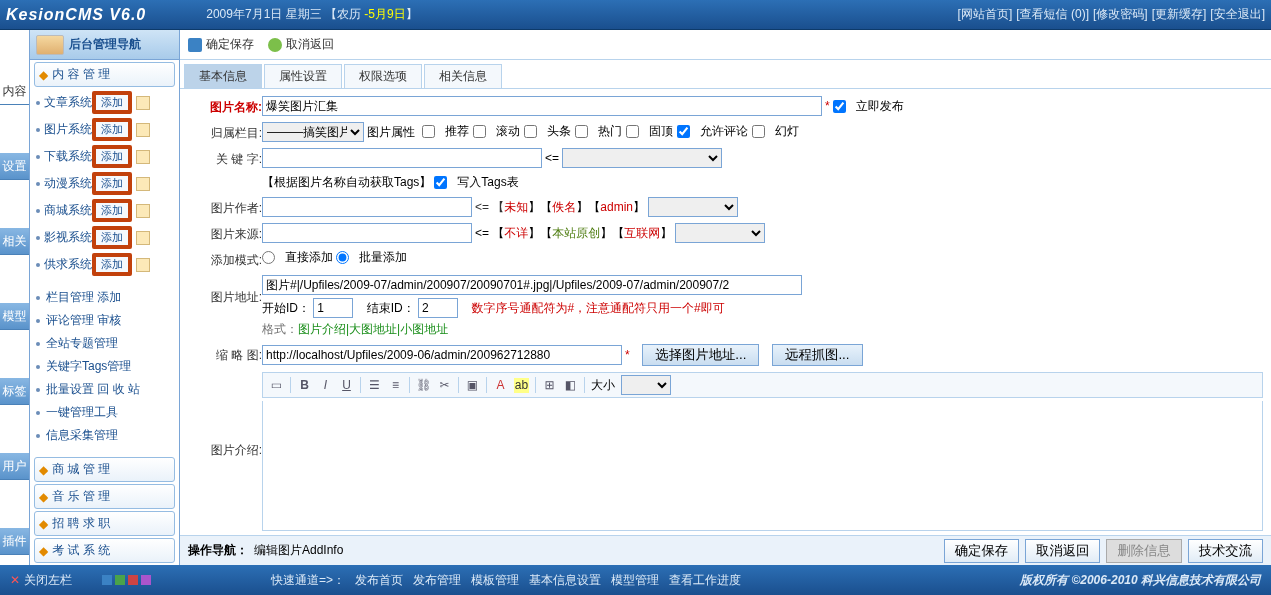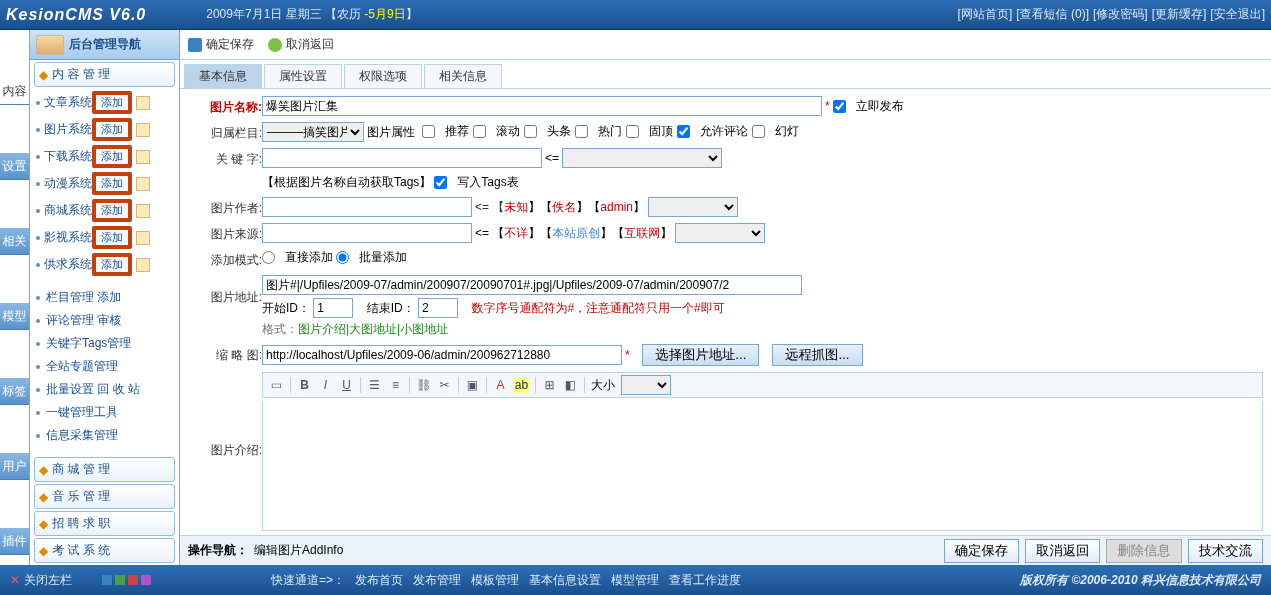--- a/index.html
+++ b/index.html
@@ -164,25 +164,25 @@
           <div class="nav-item">
             <span class="bullet"></span>
             <span>栏目管理 添加</span>
           </div>
           <div class="nav-item">
             <span class="bullet"></span>
             <span>评论管理 审核</span>
           </div>
           <div class="nav-item">
             <span class="bullet"></span>
+            <span>全站专题管理</span>
+          </div>
+          <div class="nav-item">
+            <span class="bullet"></span>
             <span>关键字Tags管理</span>
-          </div>
-          <div class="nav-item">
-            <span class="bullet"></span>
-            <span>全站专题管理</span>
           </div>
           <div class="nav-item">
             <span class="bullet"></span>
             <span>批量设置 回 收 站</span>
           </div>
           <div class="nav-item">
             <span class="bullet"></span>
             <span>一键管理工具</span>
           </div>
           <div class="nav-item">
@@ -278,21 +278,21 @@
           <input type="text" style="width: 210px;">
           <span><span style="color:#333"><span>&lt;=</span> 【</span><span style="color:#c00">未知</span><span>】【</span><span style="color:#c00">佚名</span><span>】【</span><span style="color:#c00">admin</span><span>】</span></span>
           <select style="width:90px"></select>
         </div>
       </div>
 
       <div class="form-row">
         <div class="form-label">图片来源:</div>
         <div class="form-body">
           <input type="text" style="width: 210px;">
-          <span><span>&lt;=</span> 【<span style="color:#c00">不详</span>】【<span style="color:#3b82f6">本站原创</span>】【<span style="color:#c00">互联网</span>】</span>
+          <span><span>&lt;=</span> 【<span style="color:#c00">不详</span>】【<span style="color:#4d7c0f">本站原创</span>】【<span style="color:#c00">互联网</span>】</span>
           <select style="width:90px"></select>
         </div>
       </div>
 
       <div class="form-row">
         <div class="form-label">添加模式:</div>
         <div class="form-body">
           <label class="chkbox">
               <input type="radio" name="addmode" style=""> 
               <span>直接添加</span>

